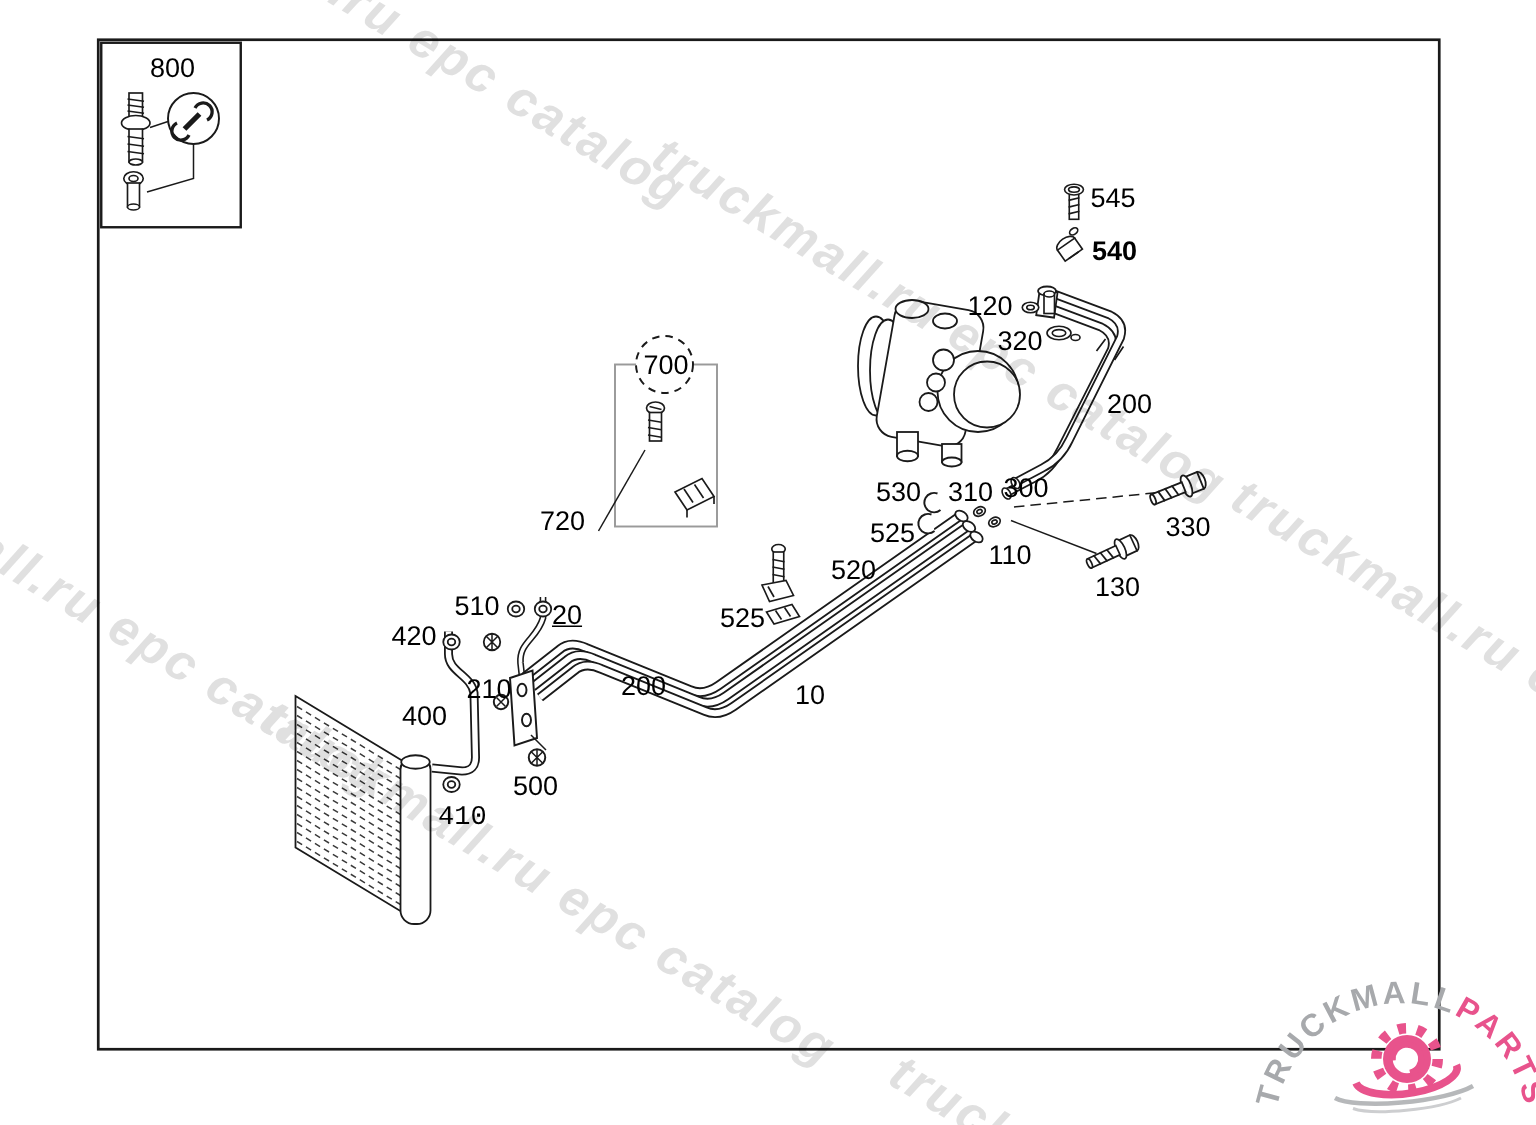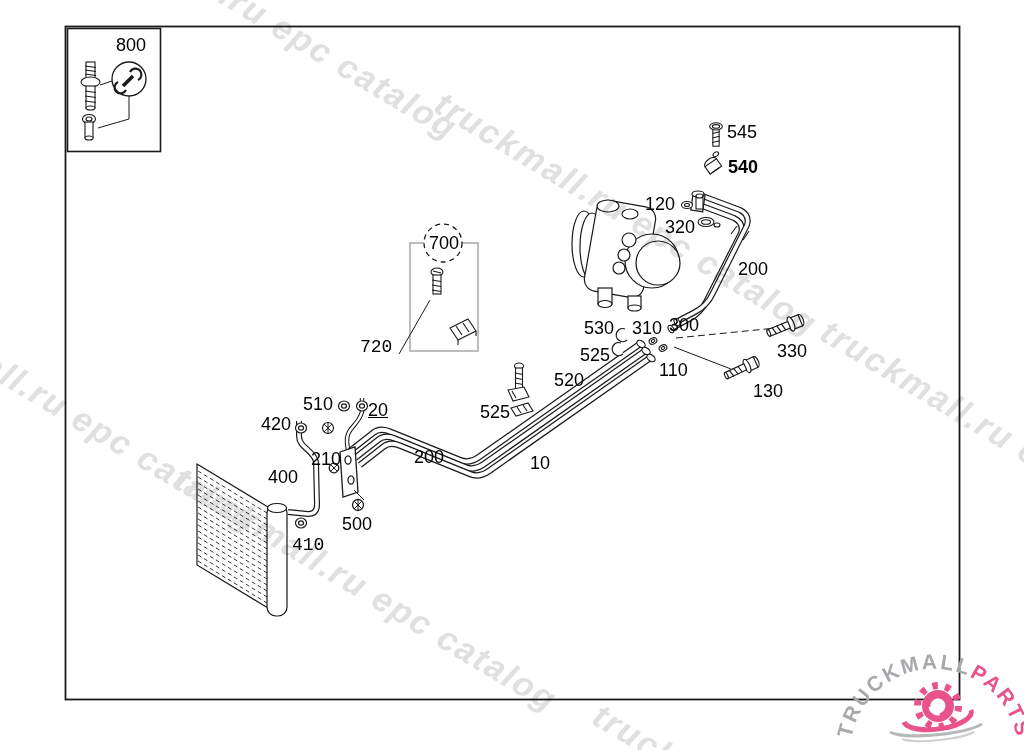--- a/index.html
+++ b/index.html
@@ -275,34 +275,34 @@
   <div id="watermark-layer">
       <div class="watermark" style="left: 88px; top: -112px; transform: rotate(31deg);">truckmall.ru epc catalog</div>
       <div class="watermark" style="left: 448px; top: 84px; transform: rotate(31deg);">truckmall.ru epc catalog</div>
       <div class="watermark" style="left: -112px; top: 280px; transform: rotate(31deg);">truckmall.ru epc catalog</div>
       <div class="watermark" style="left: 834px; top: 312px; transform: rotate(31deg);">truckmall.ru epc catalog</div>
       <div class="watermark" style="left: 188px; top: 460px; transform: rotate(31deg);">truckmall.ru epc catalog</div>
       <div class="watermark" style="left: 606px; top: 696px; transform: rotate(31deg);">truckmall.ru epc catalog</div>
     </div>
 
   <div id="label-layer">
-      <div class="part-label" style="left: 116px; top: 36px; text-align: right;">800</div>
+      <div class="part-label" style="left: 100px; top: 36px; text-align: right;">800</div>
       <div class="part-label" style="left: 429px; top: 234px;">700</div>
-      <div class="part-label" style="left: 360px; top: 338px; font-family: Liberation Mono, monospace;">720</div>
+      <div class="part-label" style="left: 360px; top: 338px;">720</div>
       <div class="part-label" style="left: 727px; top: 123px;">545</div>
       <div class="part-label" style="left: 728px; top: 158px; font-weight: bold;">540</div>
       <div class="part-label" style="left: 645px; top: 195px;">120</div>
       <div class="part-label" style="left: 665px; top: 218px;">320</div>
       <div class="part-label" style="left: 669px; top: 276px; margin-top: 40px;">300</div>
       <div class="part-label" style="left: 738px; top: 260px;">200</div>
       <div class="part-label" style="left: 584px; top: 319px;">530</div>
       <div class="part-label" style="left: 580px; top: 346px;">525</div>
       <div class="part-label" style="left: 632px; top: 319px;">310</div>
       <div class="part-label" style="left: 659px; top: 361px;">110</div>
-      <div class="part-label" style="left: 753px; top: 382px;">130</div>
+      <div class="part-label" style="left: 730px; top: 382px;">130</div>
       <div class="part-label" style="left: 777px; top: 342px;">330</div>
       <div class="part-label" style="left: 554px; top: 371px;">520</div>
       <div class="part-label" style="left: 480px; top: 403px;">525</div>
       <div class="part-label" style="left: 303px; top: 395px;">510</div>
       <div class="part-label" style="left: 368px; top: 401px; text-decoration: underline;">20</div>
       <div class="part-label" style="left: 261px; top: 415px;">420</div>
       <div class="part-label" style="left: 311px; top: 450px;">210</div>
       <div class="part-label" style="left: 268px; top: 468px;">400</div>
       <div class="part-label" style="left: 414px; top: 448px;">200</div>
       <div class="part-label" style="left: 530px; top: 454px;">10</div>

